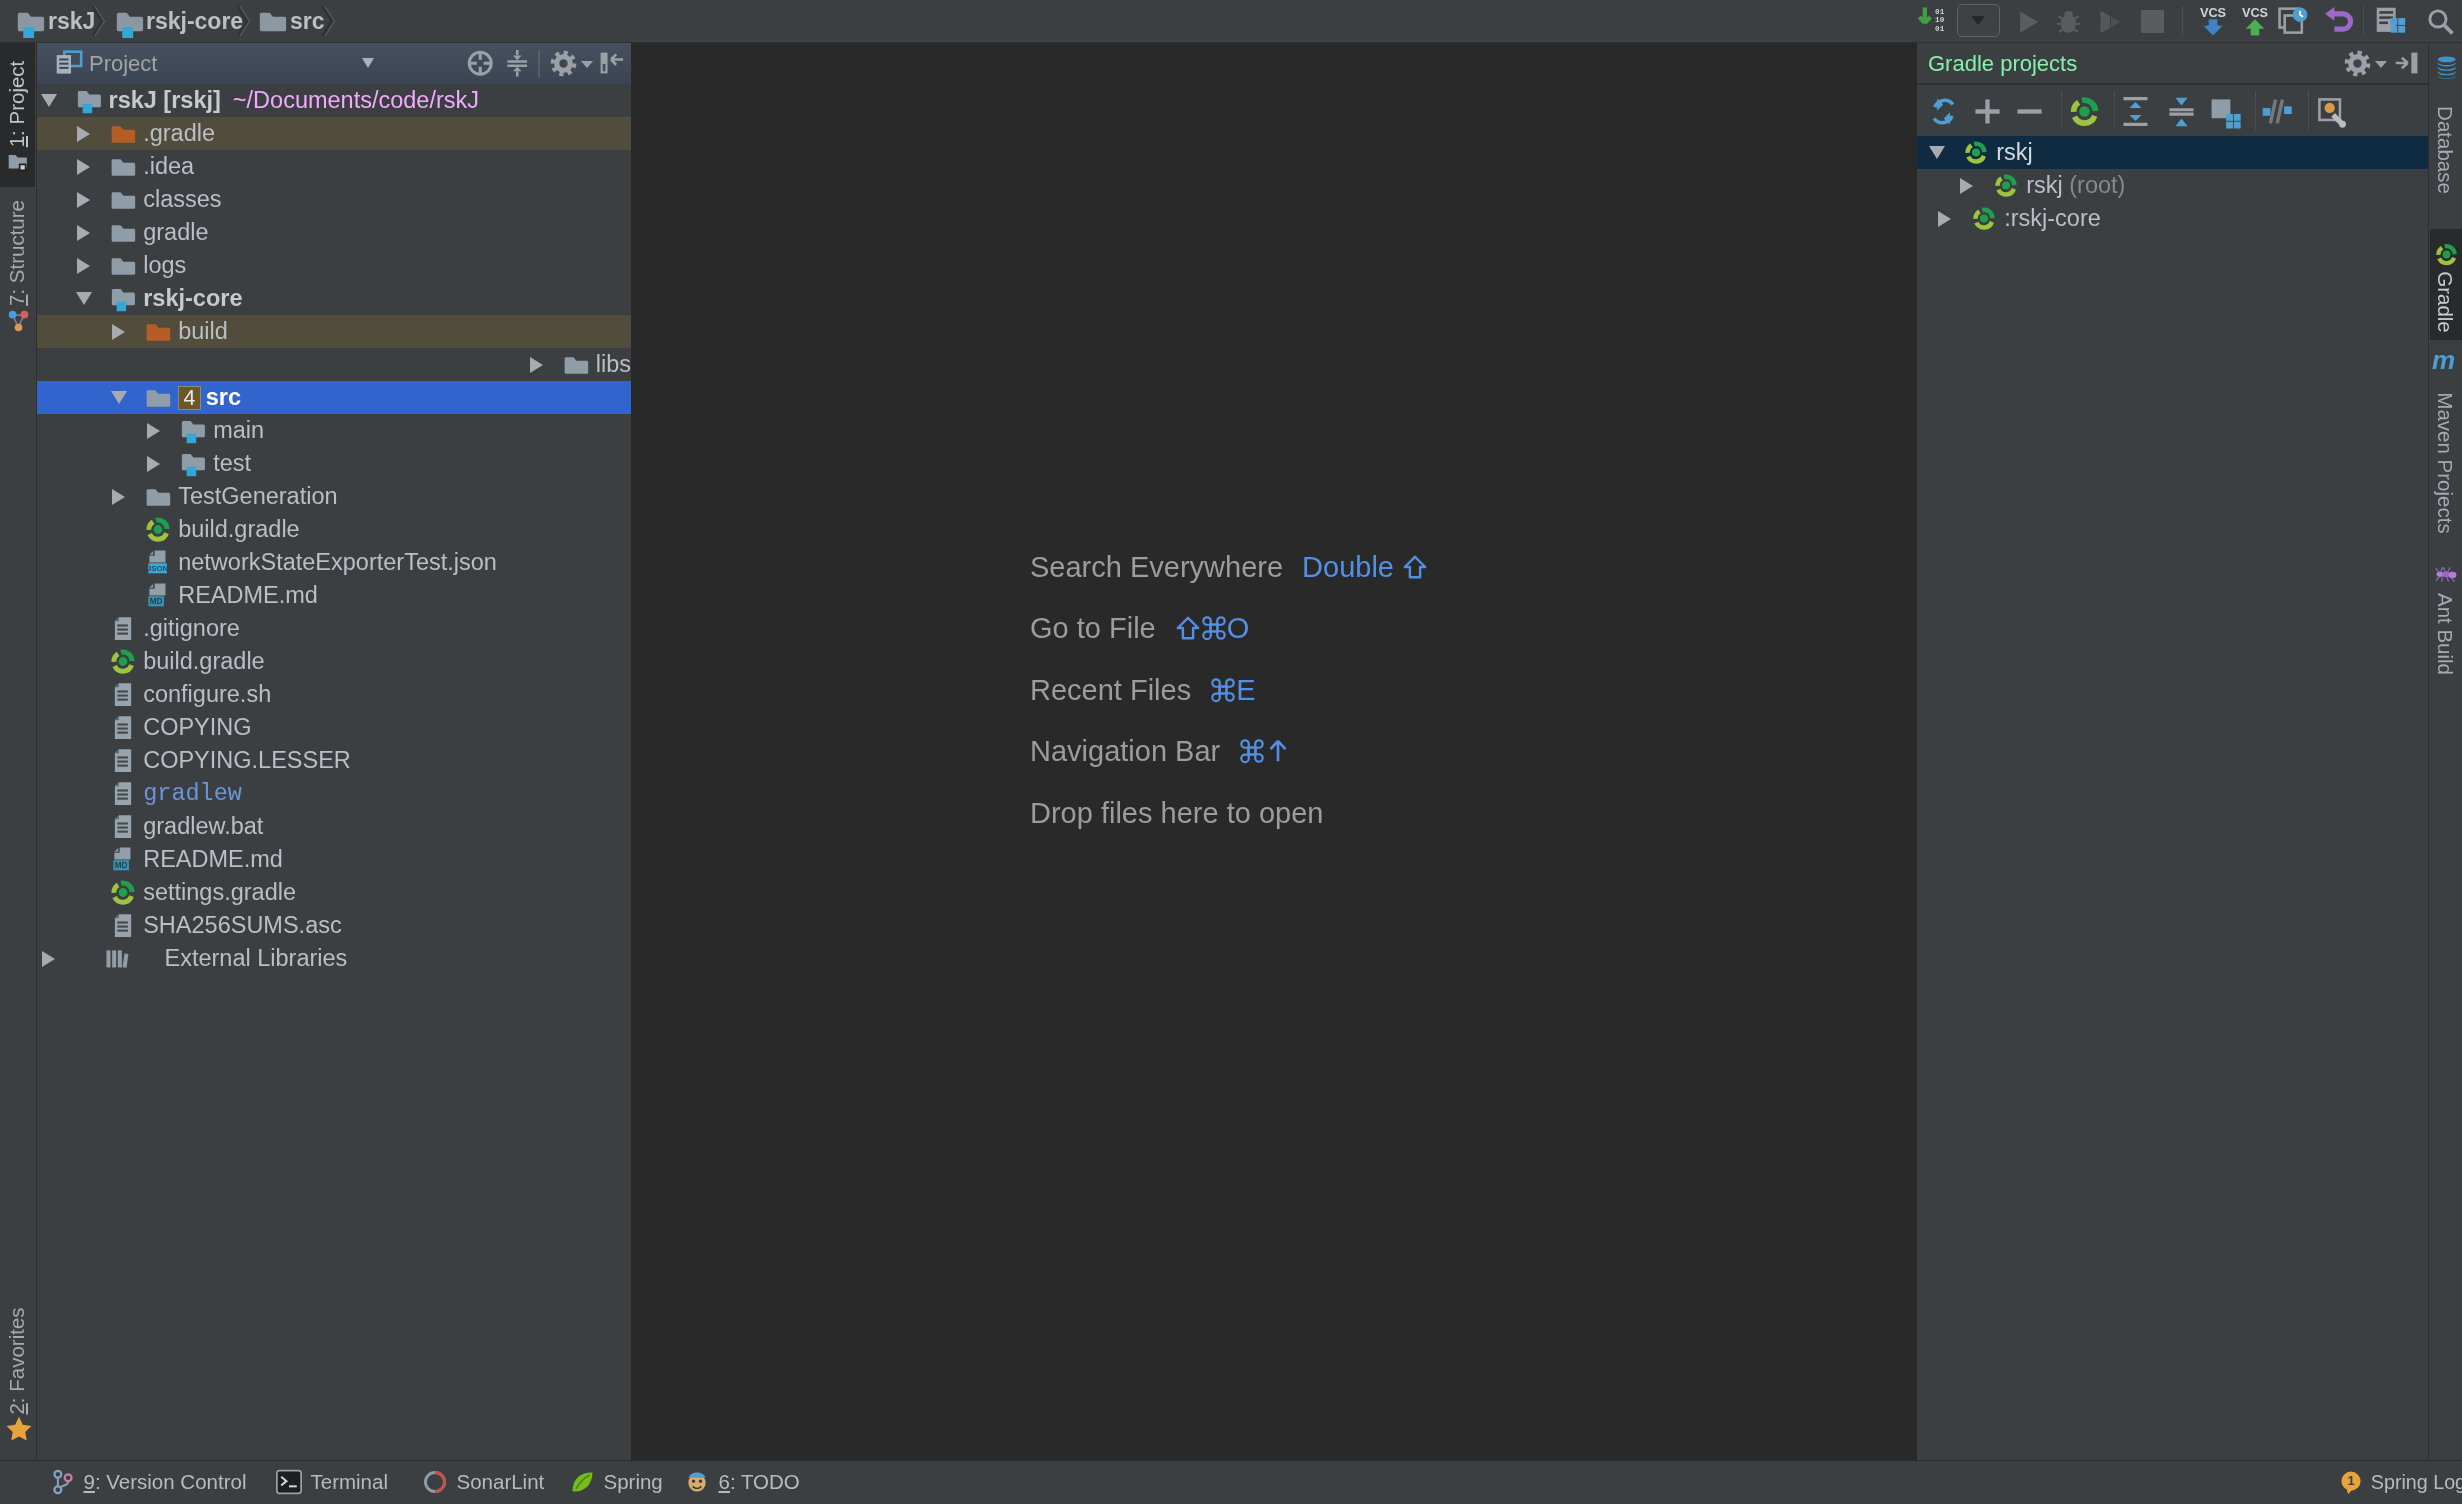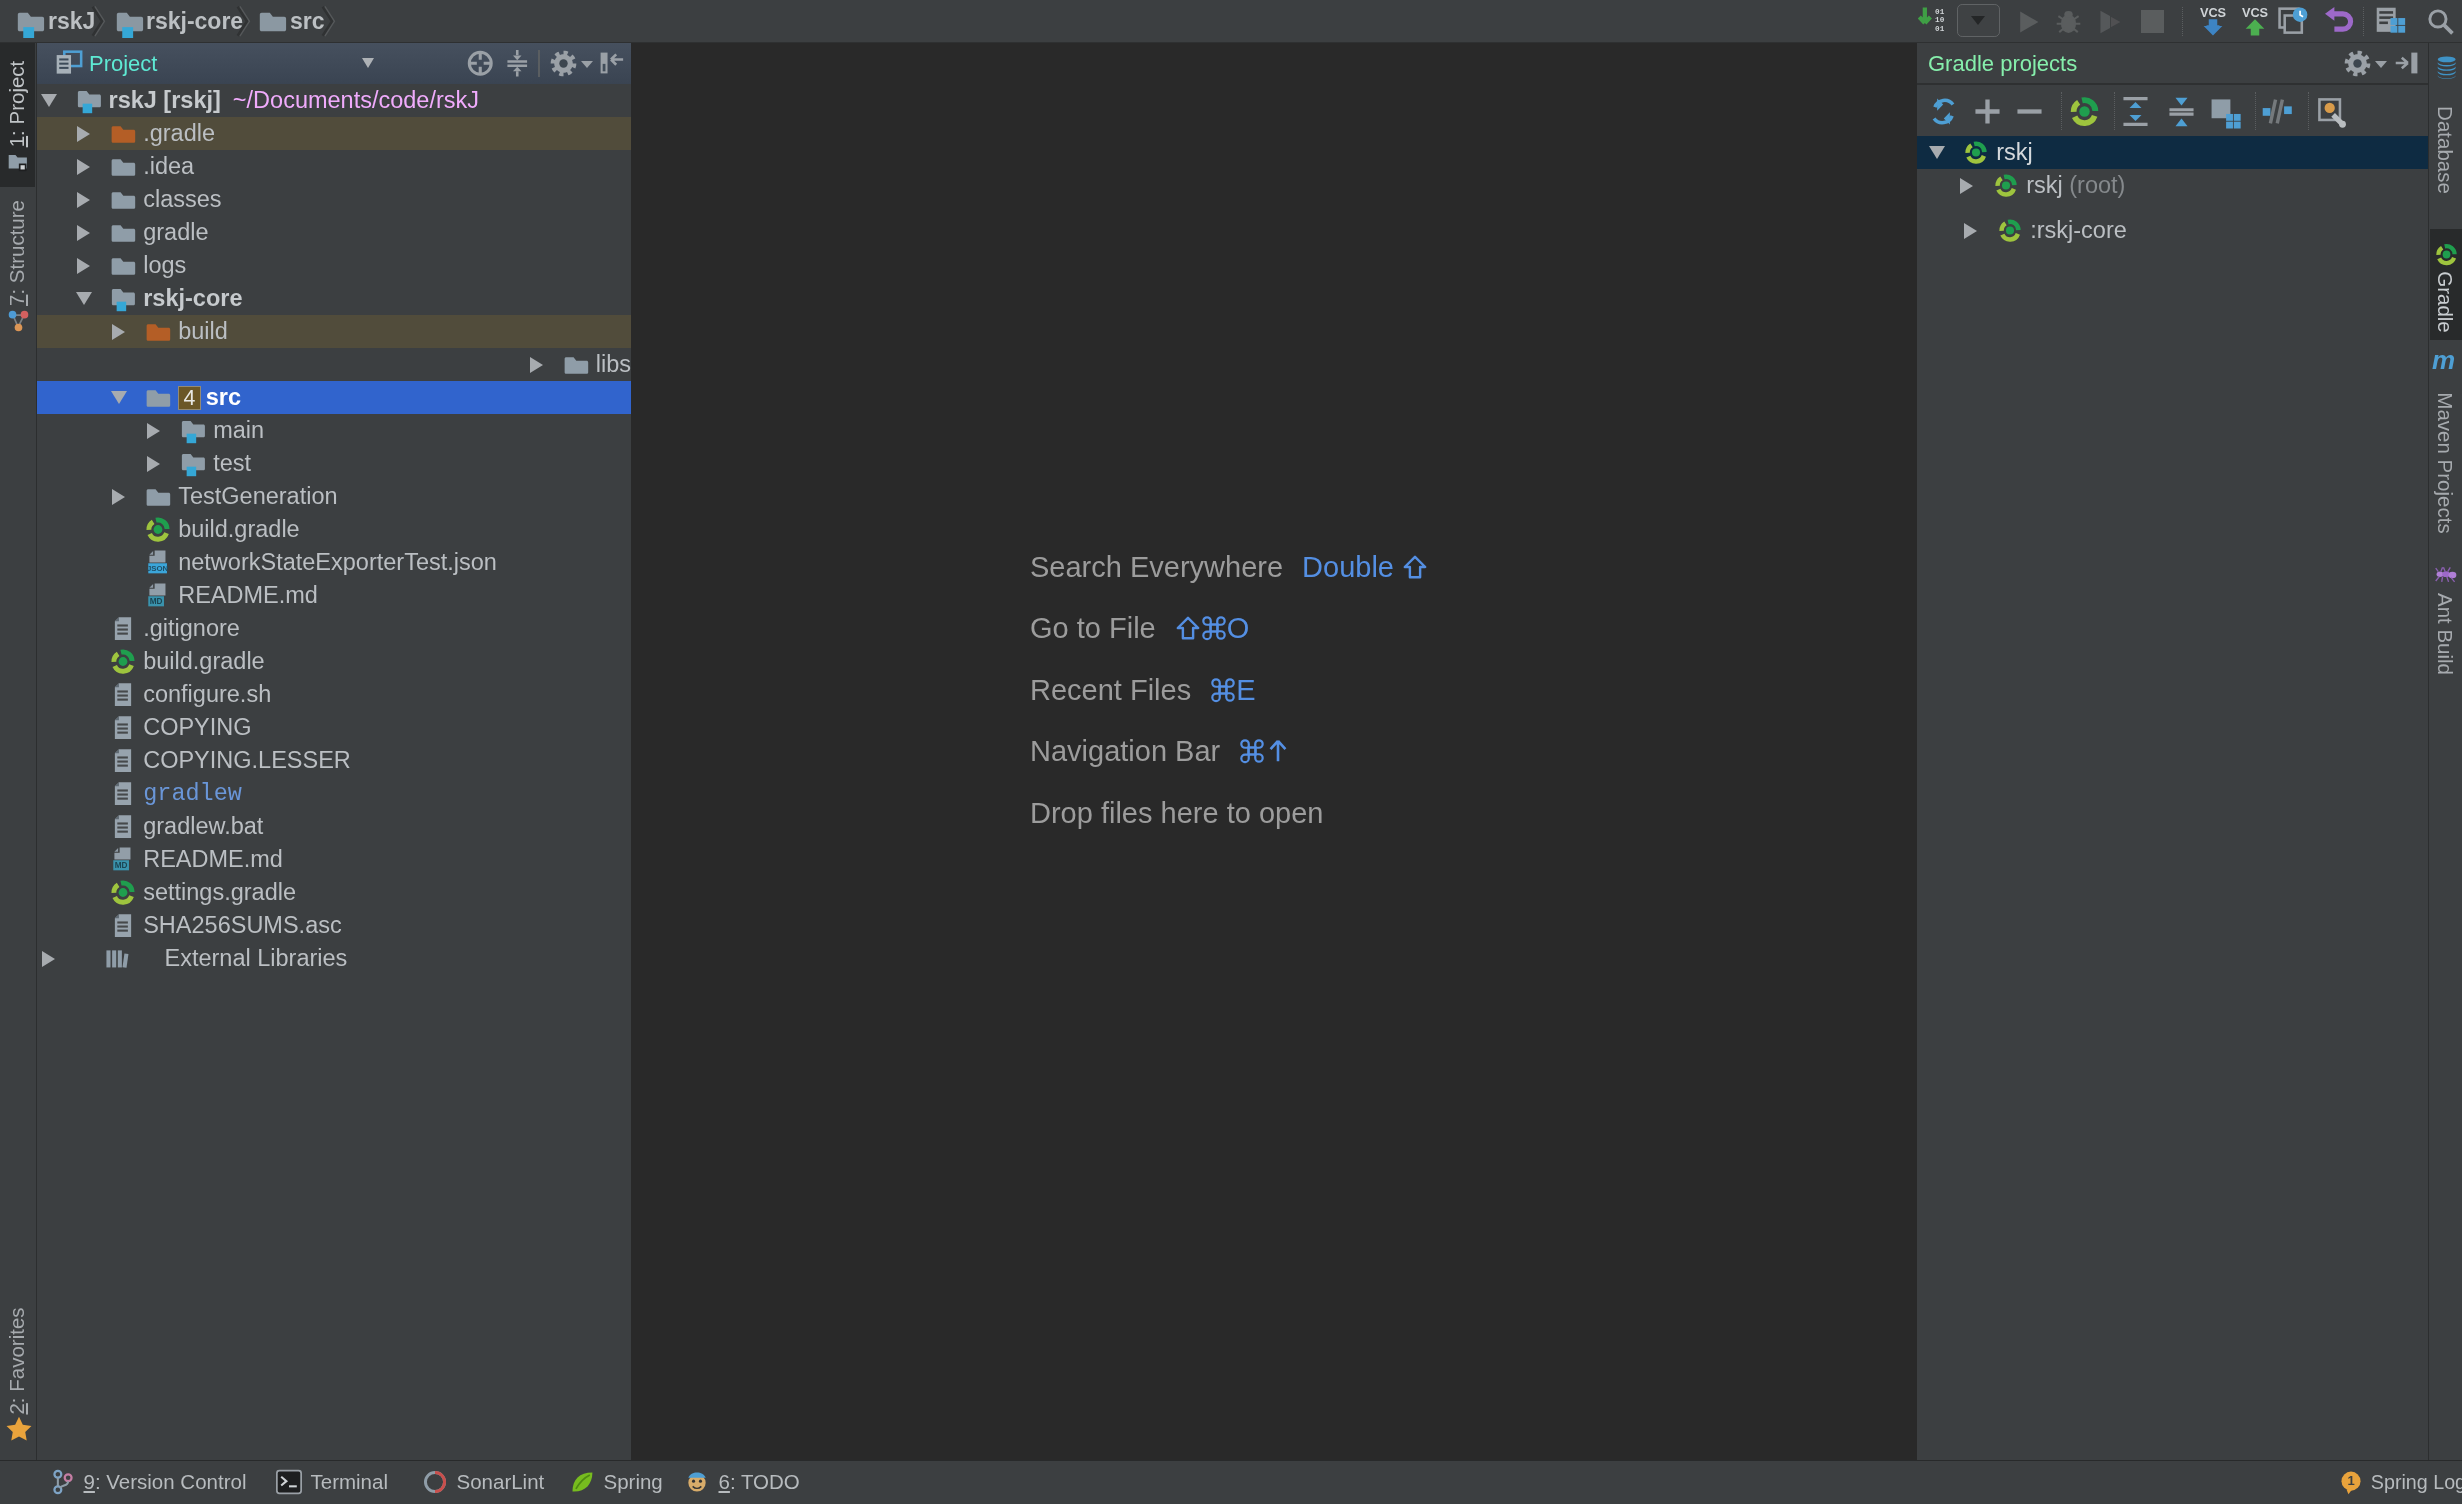--- a/index.html
+++ b/index.html
@@ -188,21 +188,21 @@
     </svg>
 <div class="abs" style="left:37px;top:43px;width:594px;height:1418px;background:#3c3f41;"></div>
 <div class="abs" style="left:37px;top:43px;width:594px;height:41px;background:linear-gradient(#46505e,#3a4452);"></div>
 <svg class="abs" style="left:54px;top:50px" width="29" height="27" viewBox="0 0 34 32">
 <rect x="12" y="2" width="20" height="17" fill="none" stroke="#4e9fd4" stroke-width="3"></rect>
 <rect x="3" y="6" width="17" height="22" fill="#a7b1b9"></rect>
       <rect x="6" y="10" width="11" height="2.4" fill="#3d4b59"></rect>
       <rect x="6" y="15" width="11" height="2.4" fill="#3d4b59"></rect>
       <rect x="6" y="20" width="11" height="2.4" fill="#3d4b59"></rect>
     </svg>
-<div class="abs" style="left:89px;top:51px;font-size:22px;color:#5eead4;">Project</div>
+<div class="abs" style="left:89px;top:51px;font-size:22px;color:#a3a3a3;">Project</div>
 <div class="abs" style="left:362px;top:58px;width:0;height:0;border-top:10.3px solid #aeb2b6;border-left:6.8px solid transparent;border-right:6.8px solid transparent;"></div>
 <svg class="abs" style="left:467px;top:50px" width="26.5" height="26.5" viewBox="0 0 31 31">
 <circle cx="15.5" cy="15.5" r="12.8" fill="none" stroke="#9aa0a6" stroke-width="3.6"></circle>
 <path d="M15.5 3.5 v8 M15.5 19.5 v8 M3.5 15.5 h8 M19.5 15.5 h8" stroke="#9aa0a6" stroke-width="3.6"></path>
     </svg>
 <svg class="abs" style="left:504px;top:50px" width="26.5" height="26.5" viewBox="0 0 31 31">
 <path d="M4 13.5 h23 M4 18.5 h23" stroke="#9aa0a6" stroke-width="2.8"></path>
 <path d="M15.5 0 v6 M15.5 31 v-6" stroke="#9aa0a6" stroke-width="3"></path>
 <path d="M10.5 6.5 h10 l-5 5.5 z" fill="#9aa0a6"></path>
       <path d="M10.5 25 h10 l-5 -5.5 z" fill="#9aa0a6"></path>
@@ -491,21 +491,21 @@
         <span class="ar">
           <span class="tri-r"></span>
         </span>
         <span class="ticon">
           <svg width="24" height="27" viewBox="0 0 32 32">
             <use href="#gradle"></use>
           </svg>
         </span>
         <span>rskj <span style="color:#85898c">(root)</span></span>
       </div>
-      <div class="row" style="padding-left:46px;margin-top:12px;">
+      <div class="row" style="padding-left:20px;">
         <span class="ar">
           <span class="tri-r"></span>
         </span>
         <span class="ticon">
           <svg width="24" height="27" viewBox="0 0 32 32">
             <use href="#gradle"></use>
           </svg>
         </span>
         <span>:rskj-core</span>
       </div>

